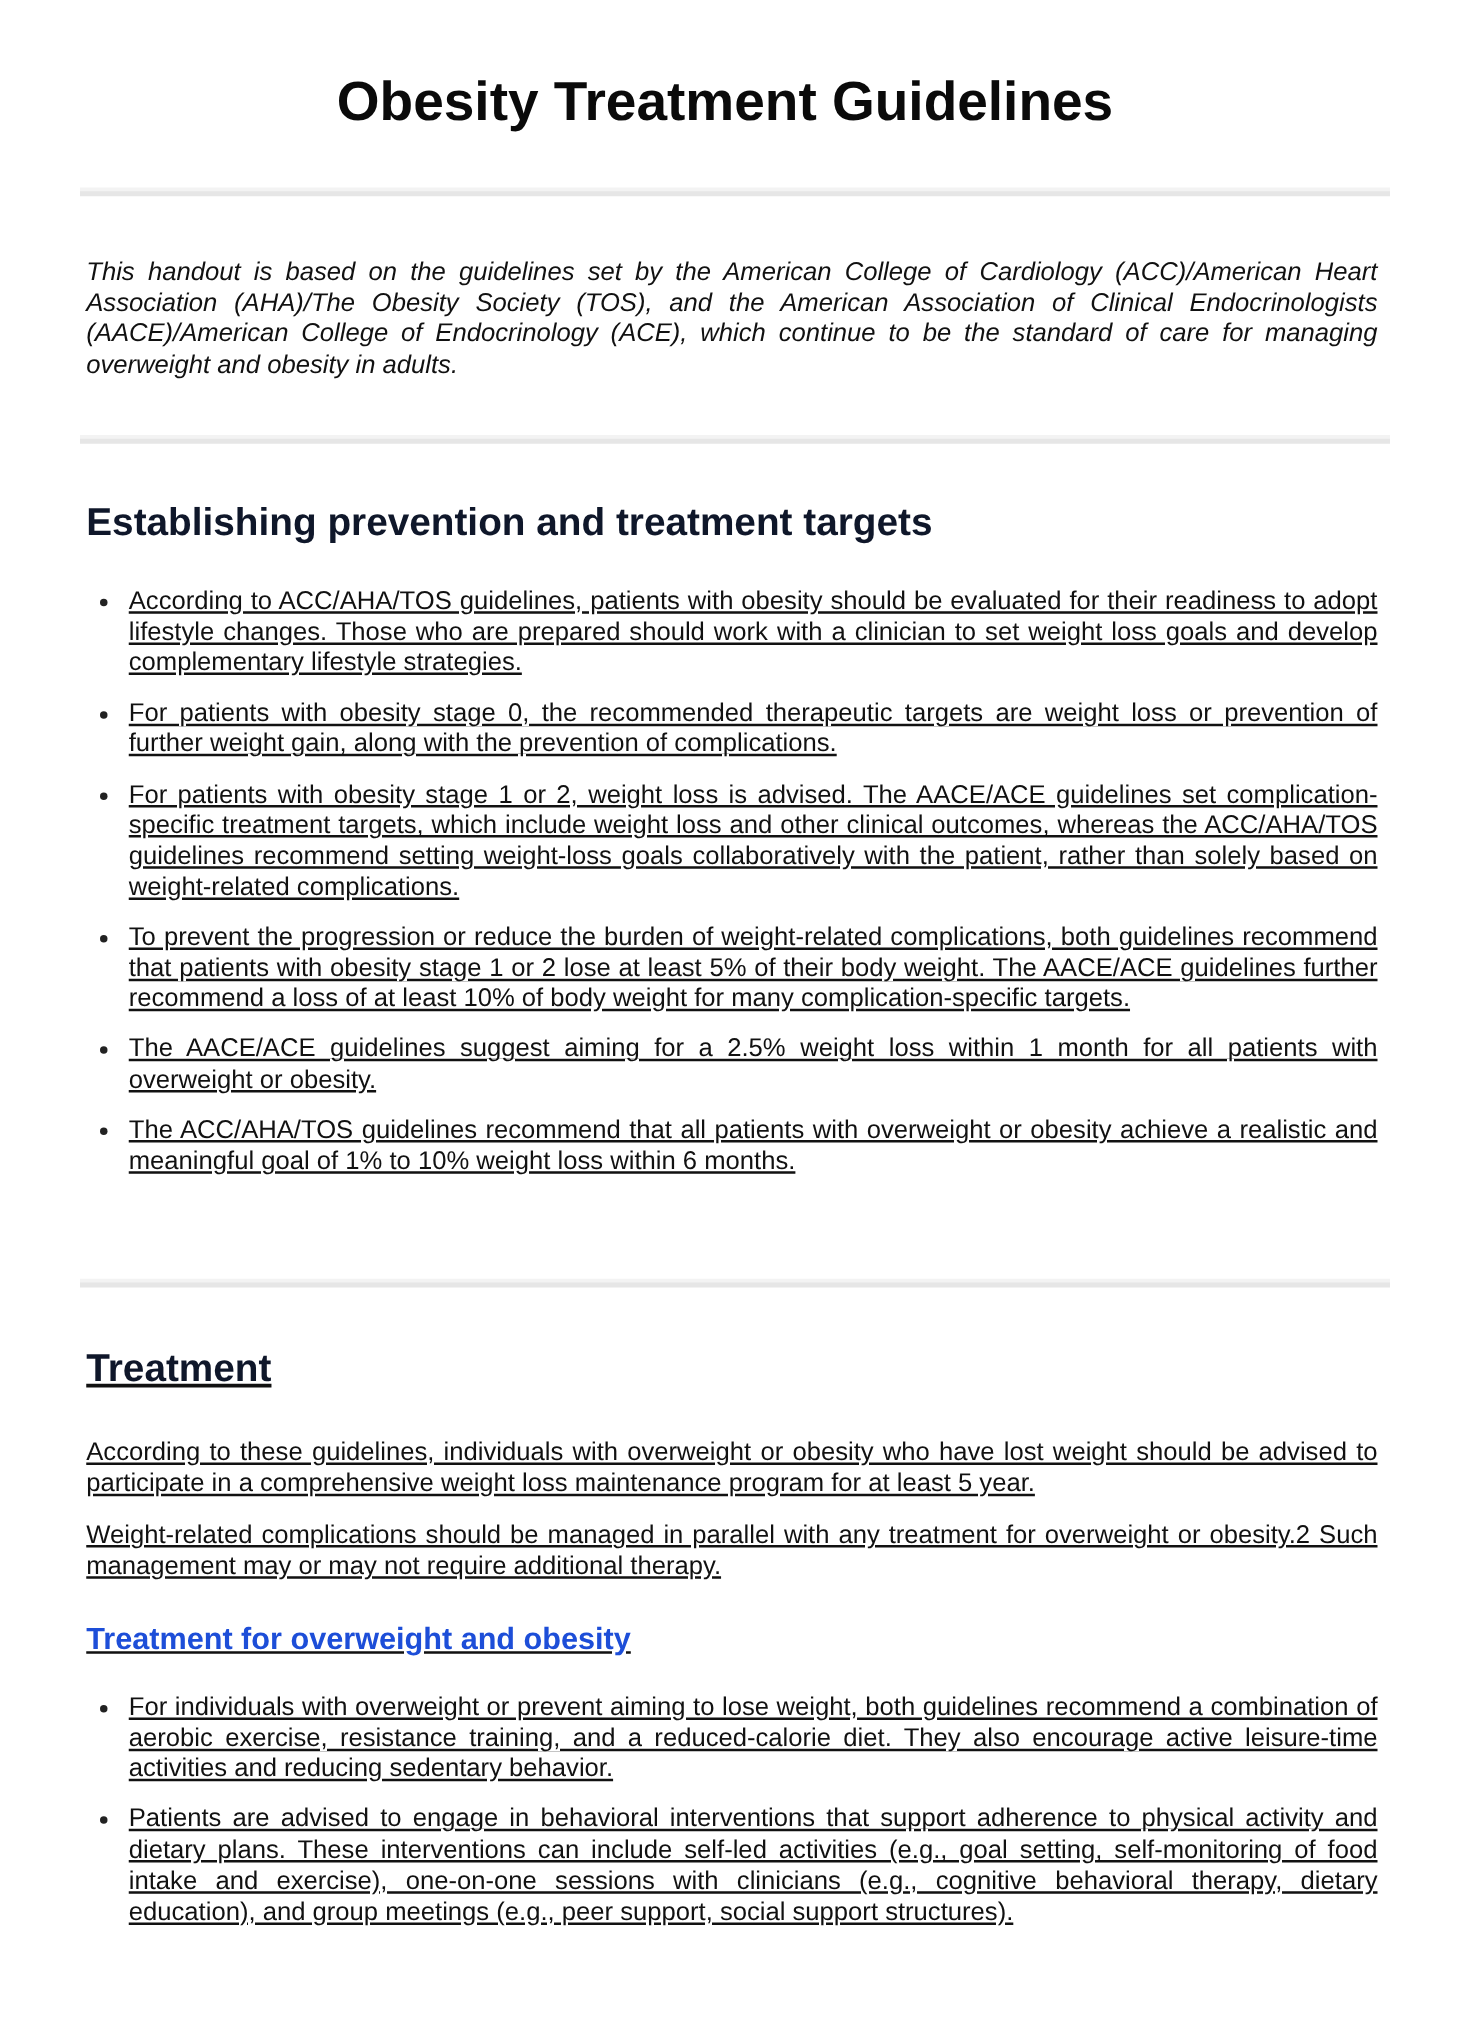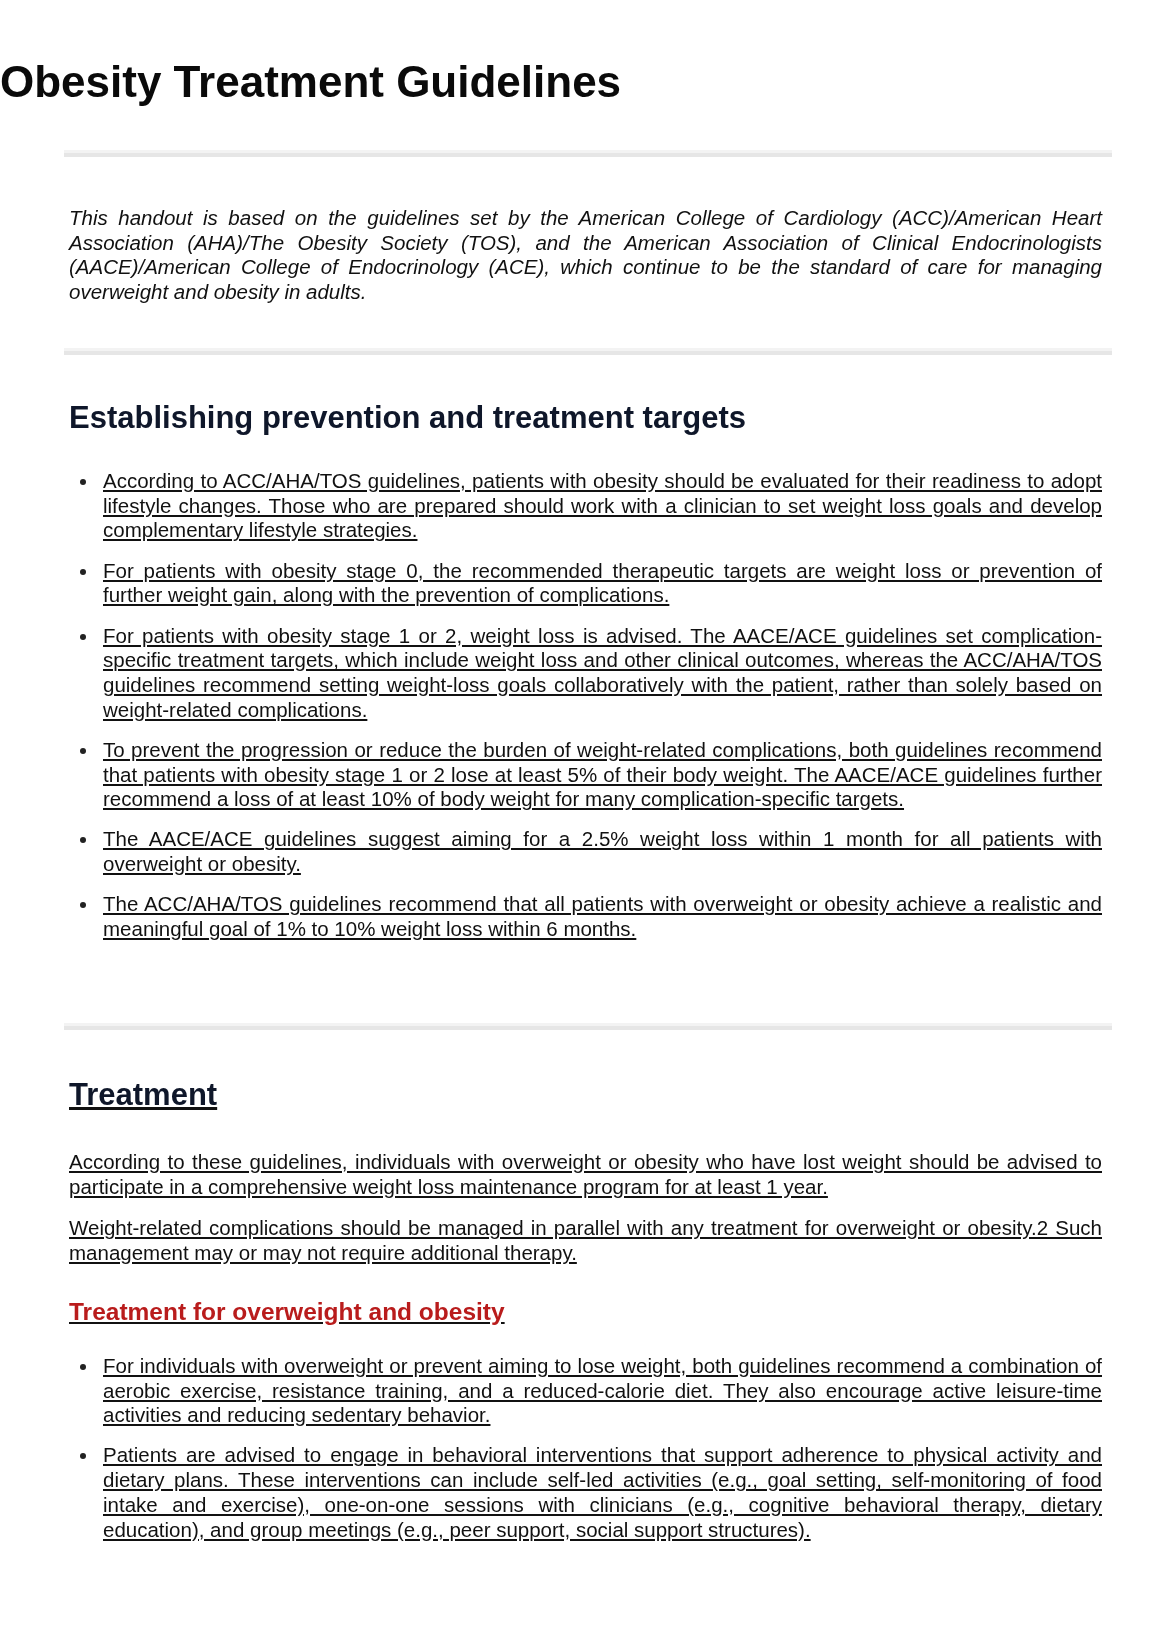--- a/index.html
+++ b/index.html
@@ -21,21 +21,21 @@
     top: 0;
     width: 1176px;
     height: 1630px;
   }
   .title {
     position: absolute;
     left: 0;
     width: 1160px;
     top: 54px;
     margin: 0;
-    text-align: left;
+    text-align: center;
     font-size: 44px;
     font-weight: bold;
     line-height: 56px;
     color: #0a0a0a;
   }
   .divider {
     position: absolute;
     left: 64px;
     width: 1048px;
     height: 4px;
@@ -60,21 +60,21 @@
     font-size: 31px;
     font-weight: bold;
     line-height: 36px;
     color: #0f172a;
   }
   .h3 {
     margin: 0;
     font-size: 24.5px;
     font-weight: bold;
     line-height: 30px;
-    color: #b91c1c;
+    color: #1d4ed8;
   }
   ul.bullets {
     list-style: none;
     margin: 0;
     padding: 0;
   }
   ul.bullets li {
     position: relative;
     padding-left: 34px;
     font-size: 20.5px;
@@ -116,21 +116,21 @@
       <li><span class="dot"></span><span>To prevent the progression or reduce the burden of weight-related complications, both guidelines recommend that patients with obesity stage 1 or 2 lose at least 5% of their body weight. The AACE/ACE guidelines further recommend a loss of at least 10% of body weight for many complication-specific targets.</span></li>
       <li><span class="dot"></span><span>The AACE/ACE guidelines suggest aiming for a 2.5% weight loss within 1 month for all patients with overweight or obesity.</span></li>
       <li><span class="dot"></span><span>The ACC/AHA/TOS guidelines recommend that all patients with overweight or obesity achieve a realistic and meaningful goal of 1% to 10% weight loss within 6 months.</span></li>
     </ul>
   </div>
 
   <hr class="divider" style="top:1026px;">
 
   <div class="content" style="top:1077px;text-decoration:underline;">
     <h2 class="h2">Treatment</h2>
-    <p class="para" style="margin-top:37px;">According to these guidelines, individuals with overweight or obesity who have lost weight should be advised to participate in a comprehensive weight loss maintenance program for at least 1 year.</p>
+    <p class="para" style="margin-top:37px;">According to these guidelines, individuals with overweight or obesity who have lost weight should be advised to participate in a comprehensive weight loss maintenance program for at least 5 year.</p>
     <p class="para" style="margin-top:17px;">Weight-related complications should be managed in parallel with any treatment for overweight or obesity.2 Such management may or may not require additional therapy.</p>
     <h3 class="h3" style="margin-top:31px;">Treatment for overweight and obesity</h3>
     <ul class="bullets" style="margin-top:27px;">
       <li><span class="dot"></span><span>For individuals with overweight or prevent aiming to lose weight, both guidelines recommend a combination of aerobic exercise, resistance training, and a reduced-calorie diet. They also encourage active leisure-time activities and reducing sedentary behavior.</span></li>
       <li><span class="dot"></span><span>Patients are advised to engage in behavioral interventions that support adherence to physical activity and dietary plans. These interventions can include self-led activities (e.g., goal setting, self-monitoring of food intake and exercise), one-on-one sessions with clinicians (e.g., cognitive behavioral therapy, dietary education), and group meetings (e.g., peer support, social support structures).</span></li>
     </ul>
   </div>
 
 </div>
 

